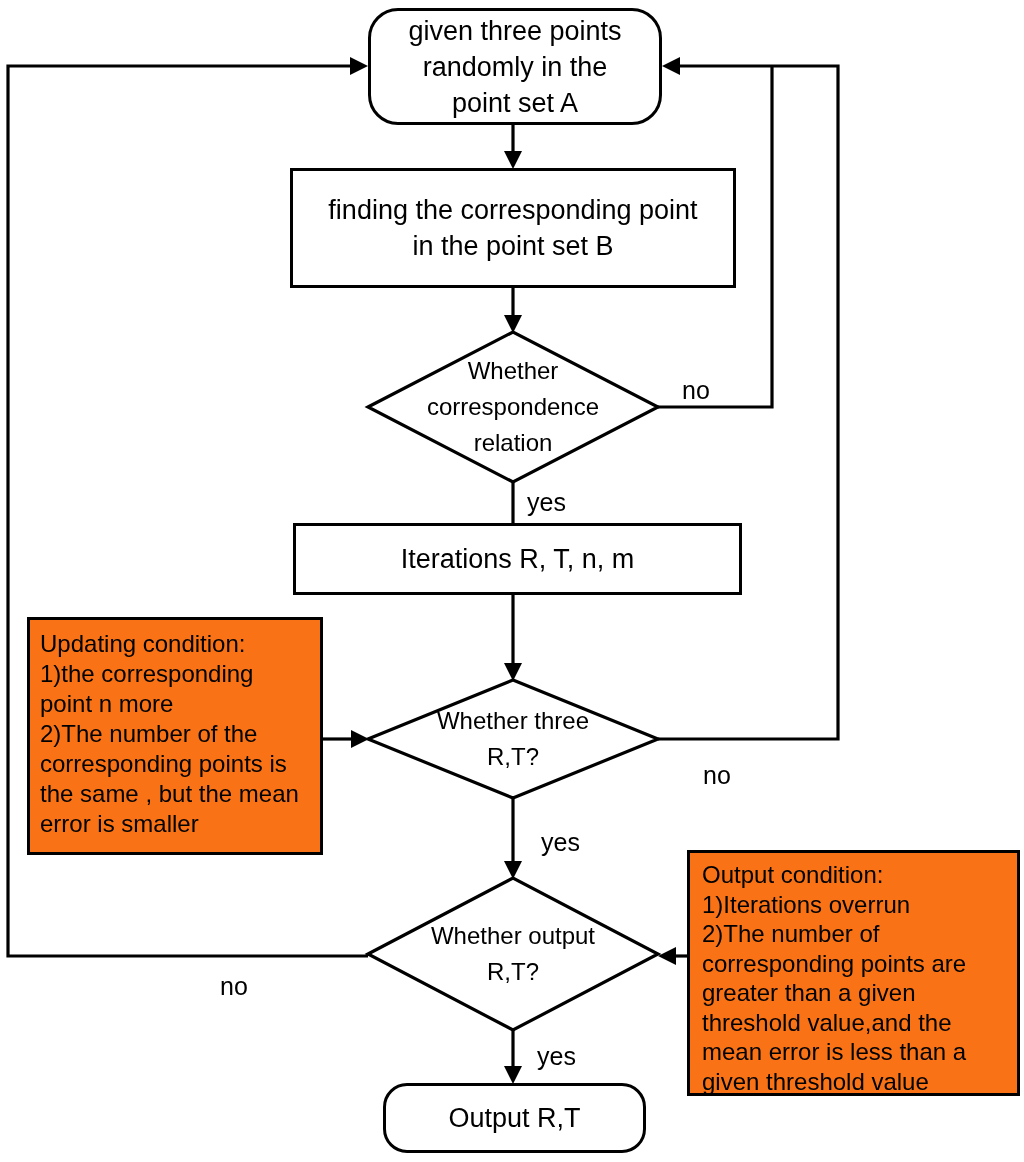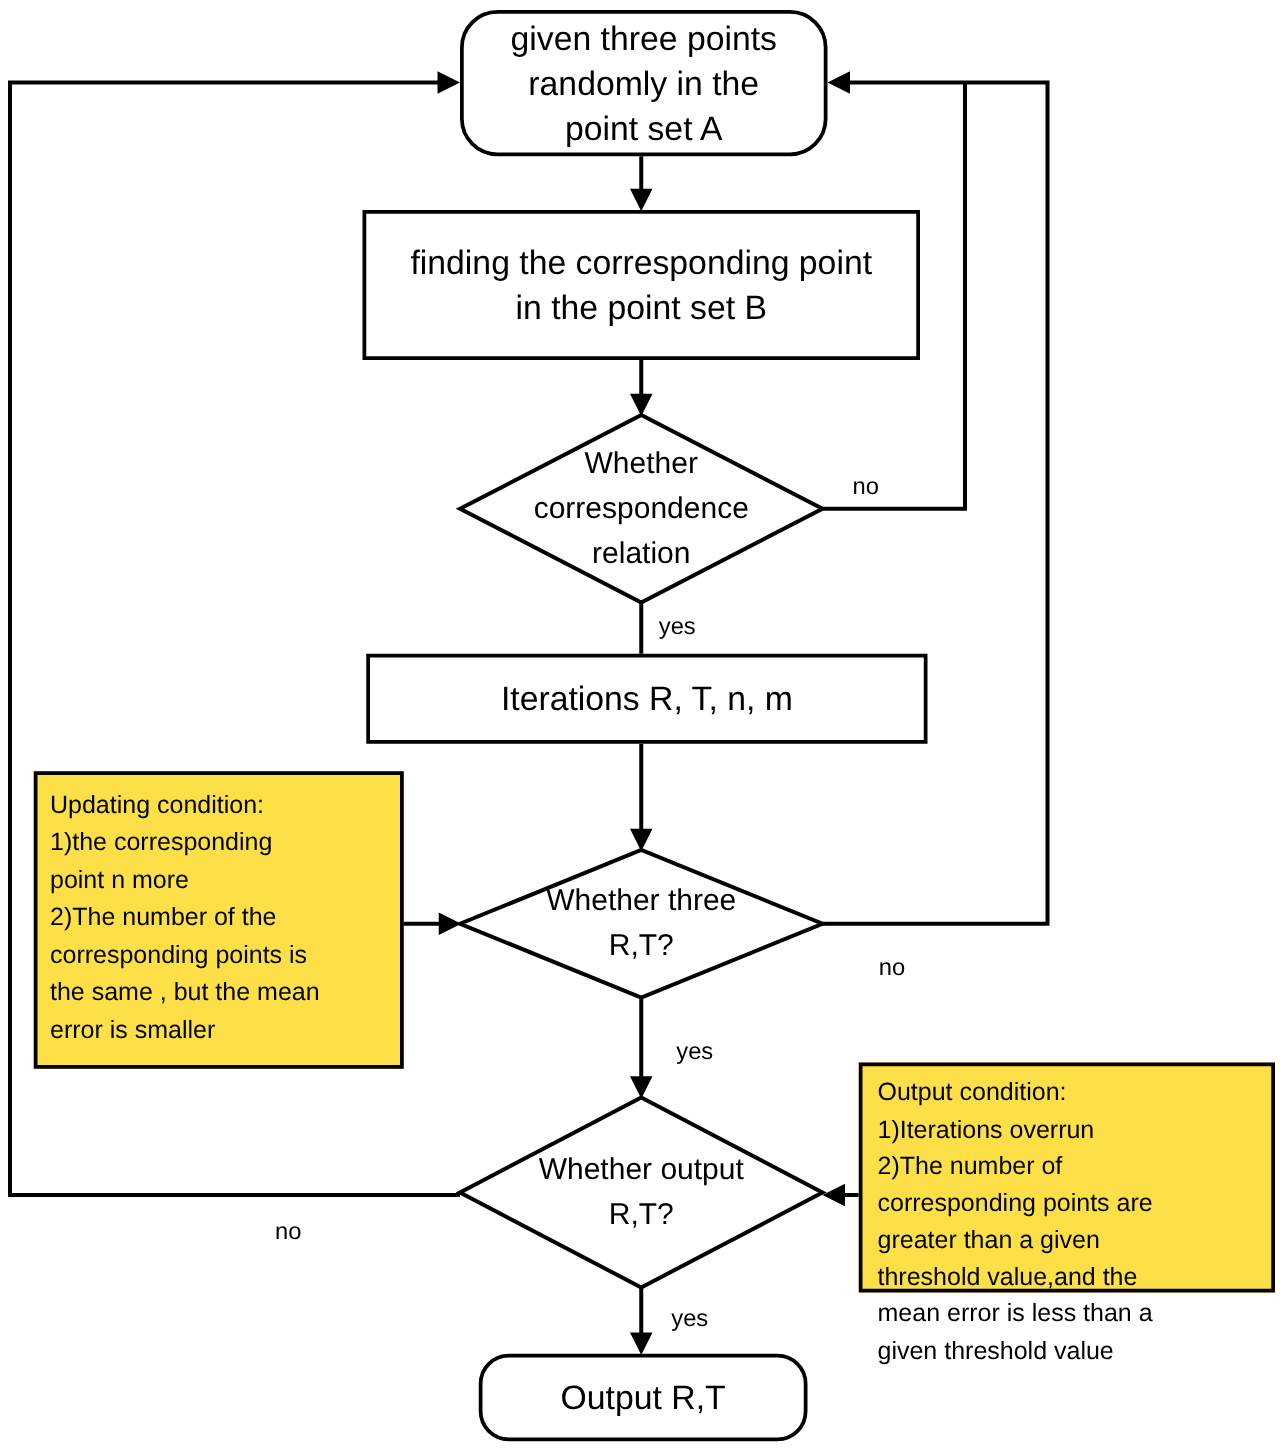--- a/index.html
+++ b/index.html
@@ -43,29 +43,29 @@
     display: flex;
     align-items: center;
     justify-content: center;
     text-align: center;
     background: transparent;
     font-size: 24px;
     line-height: 36px;
   }
   .big { font-size: 27px; line-height: 36px; }
   .note {
-    background: #fde047;
+    background: #f97316;
     border: 3px solid #000000;
     text-align: left;
-    font-size: 20px;
+    font-size: 24px;
   }
   .note-updating { line-height: 30px; padding: 9px 6px 0 10px; }
   .note-output  { line-height: 29.5px; padding: 7px 6px 0 12px; }
   .elabel {
-    font-size: 19px;
+    font-size: 25px;
     line-height: 28px;
     background: transparent;
   }
 </style>
 </head>
 <body>
 
 <div class="canvas">
 
   <svg class="connectors" width="1024" height="1162" viewBox="0 0 1024 1162">
@@ -131,21 +131,21 @@
 1)the corresponding
 point n more
 2)The number of the
 corresponding points is
 the same , but the mean
 error is smaller</div>
 
   <div class="dlabel" style="left:368px; top:682px; width:290px; height:114px;">Whether three
 R,T?</div>
 
-  <div class="note note-output" style="left:687px; top:850px; width:333px; height:184px;">Output condition:
+  <div class="note note-output" style="left:687px; top:850px; width:333px; height:246px;">Output condition:
 1)Iterations overrun
 2)The number of
 corresponding points are
 greater than a given
 threshold value,and the
 mean error is less than a
 given threshold value</div>
 
   <div class="dlabel" style="left:368px; top:880px; width:290px; height:148px;">Whether output
 R,T?</div>

